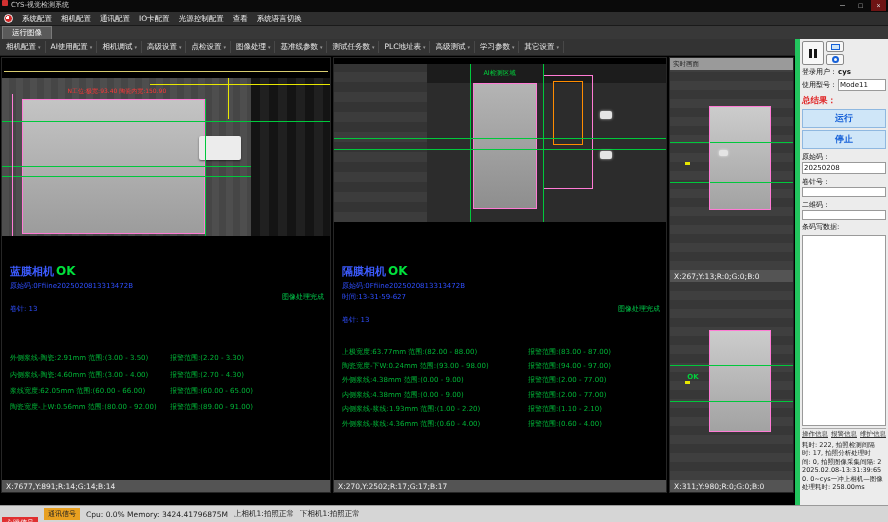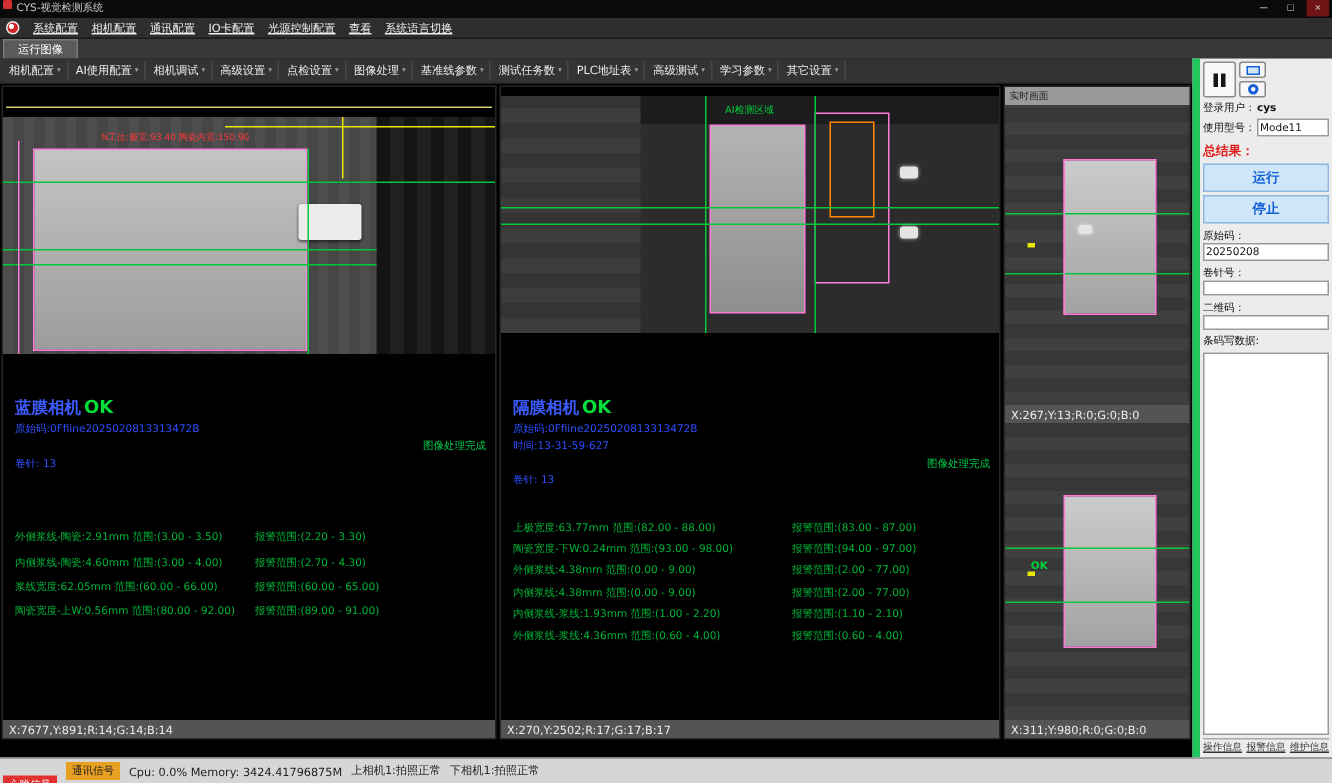--- a/index.html
+++ b/index.html
@@ -15,21 +15,21 @@
   .win-btn { width:15px; height:11px; font-size:7px; line-height:11px; text-align:center;
              color:#d8d8d8; background:transparent; border:none; }
   .win-btn.close { background:#6e1414; }
 
   
   .menubar { height:14px; background:#2e2e2e; color:#eee; display:flex; align-items:center;
              gap:9px; padding:0 4px; font-size:7.5px; flex:0 0 auto; border-bottom:1px solid #1a1a1a; }
   .logo { width:9px; height:9px; border-radius:50%; flex:0 0 auto;
           background:radial-gradient(circle at 38% 38%, #ffffff 0 1.5px, #d22525 1.6px 100%);
           border:1px solid #f0f0f0; }
-  .menu-item { cursor:default; white-space:nowrap;text-decoration:underline; }
+  .menu-item { cursor:default; white-space:nowrap; }
 
   
   .tabrow { height:13px; background:#383838; display:flex; align-items:flex-end; padding-left:2px; flex:0 0 auto; }
   .tab { background:#5a5a5a; color:#fff; font-size:7.5px; padding:1px 9px 1px 9px;
          border:1px solid #7a7a7a; border-bottom:none; }
 
   
   .body { flex:1; display:flex; min-height:0; }
   .content { flex:1; display:flex; flex-direction:column; min-width:0; }
 
@@ -341,20 +341,26 @@
         <div class="sb-label">二维码：</div>
         <div class="sb-input"></div>
       </div>
       <div class="sb-label">条码写数据:</div>
       <div class="sb-listbox"></div>
       <div class="sb-tabs">
         <span class="sb-tab">操作信息</span>
         <span class="sb-tab">报警信息</span>
         <span class="sb-tab">维护信息</span>
       </div>
+      <div class="sb-log">耗时: 222, 拍照检测间隔
+时: 17, 拍照分析处理时
+间: 0, 拍照图像采集间隔: 2
+2025.02.08-13:31:39:65
+0. 0~cys一冲上相机—图像
+处理耗时: 258.00ms</div>
     </aside>
   </div>
 
   <div class="statusbar">
     <span class="badge red">心跳信号</span>
     <span class="badge amber">通讯信号</span>
     <span class="sb-text">Cpu: 0.0% Memory: 3424.41796875M</span>
     <span class="sb-text">上相机1:拍照正常</span>
     <span class="sb-text">下相机1:拍照正常</span>
   </div>

